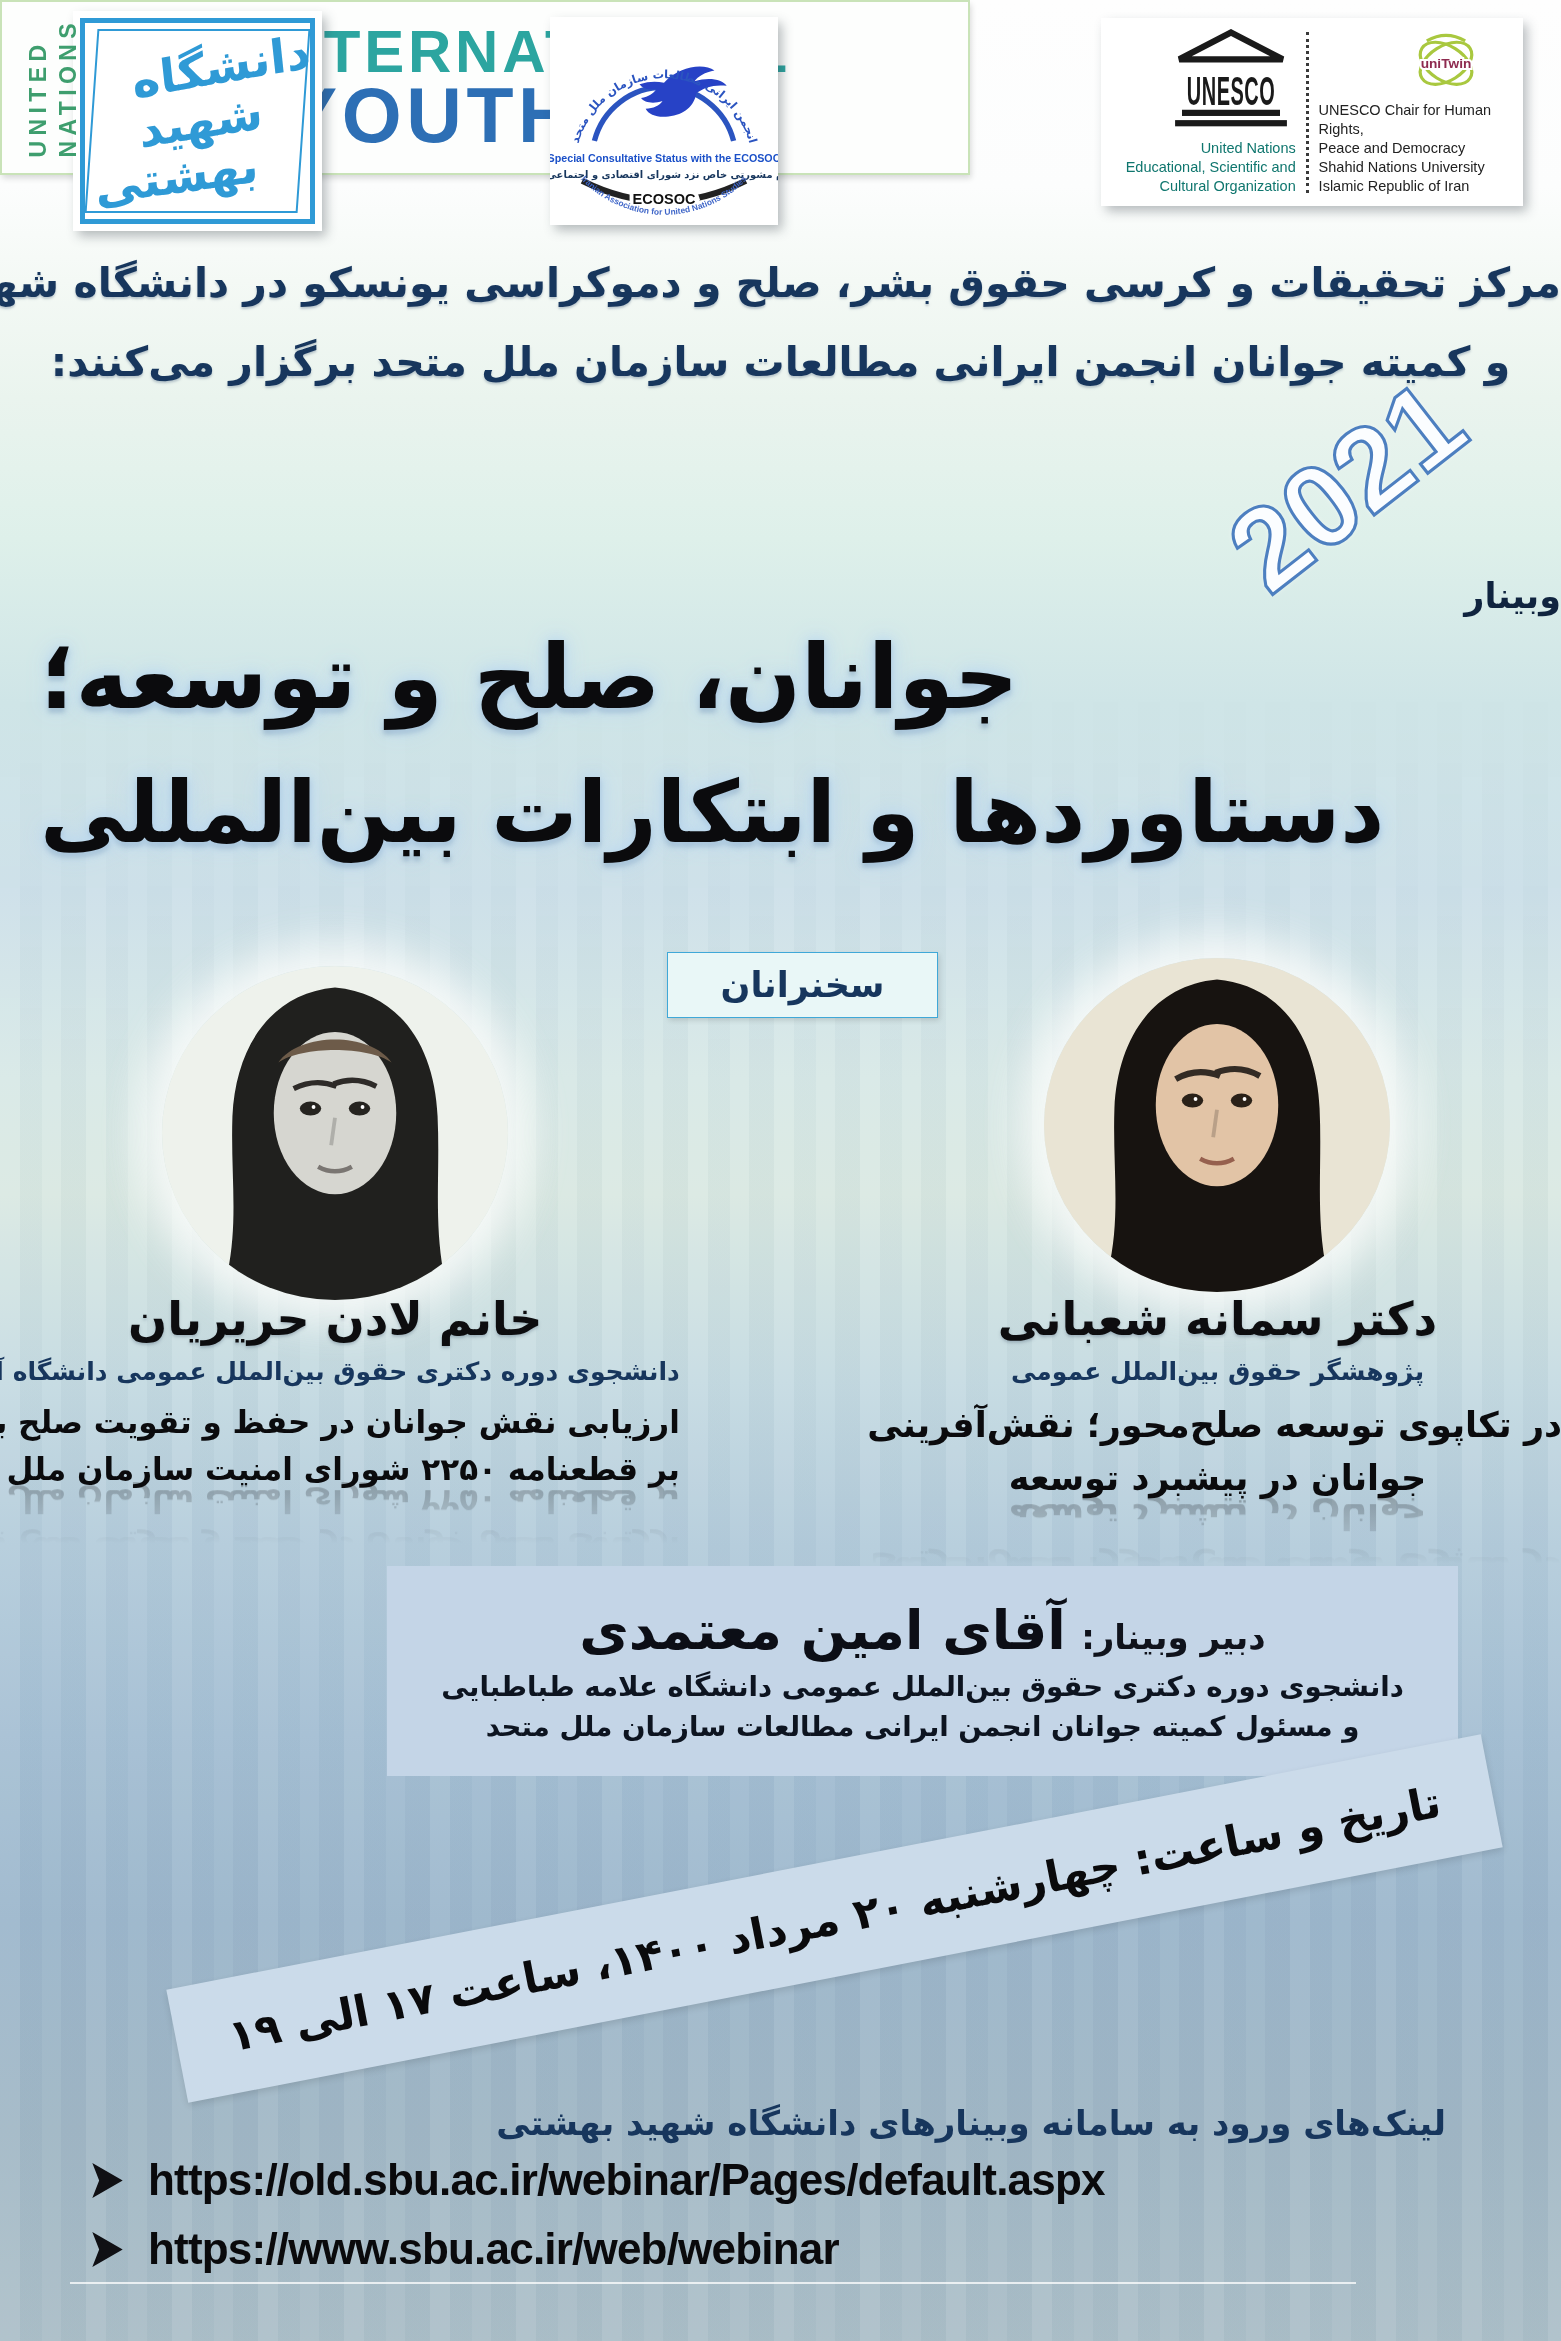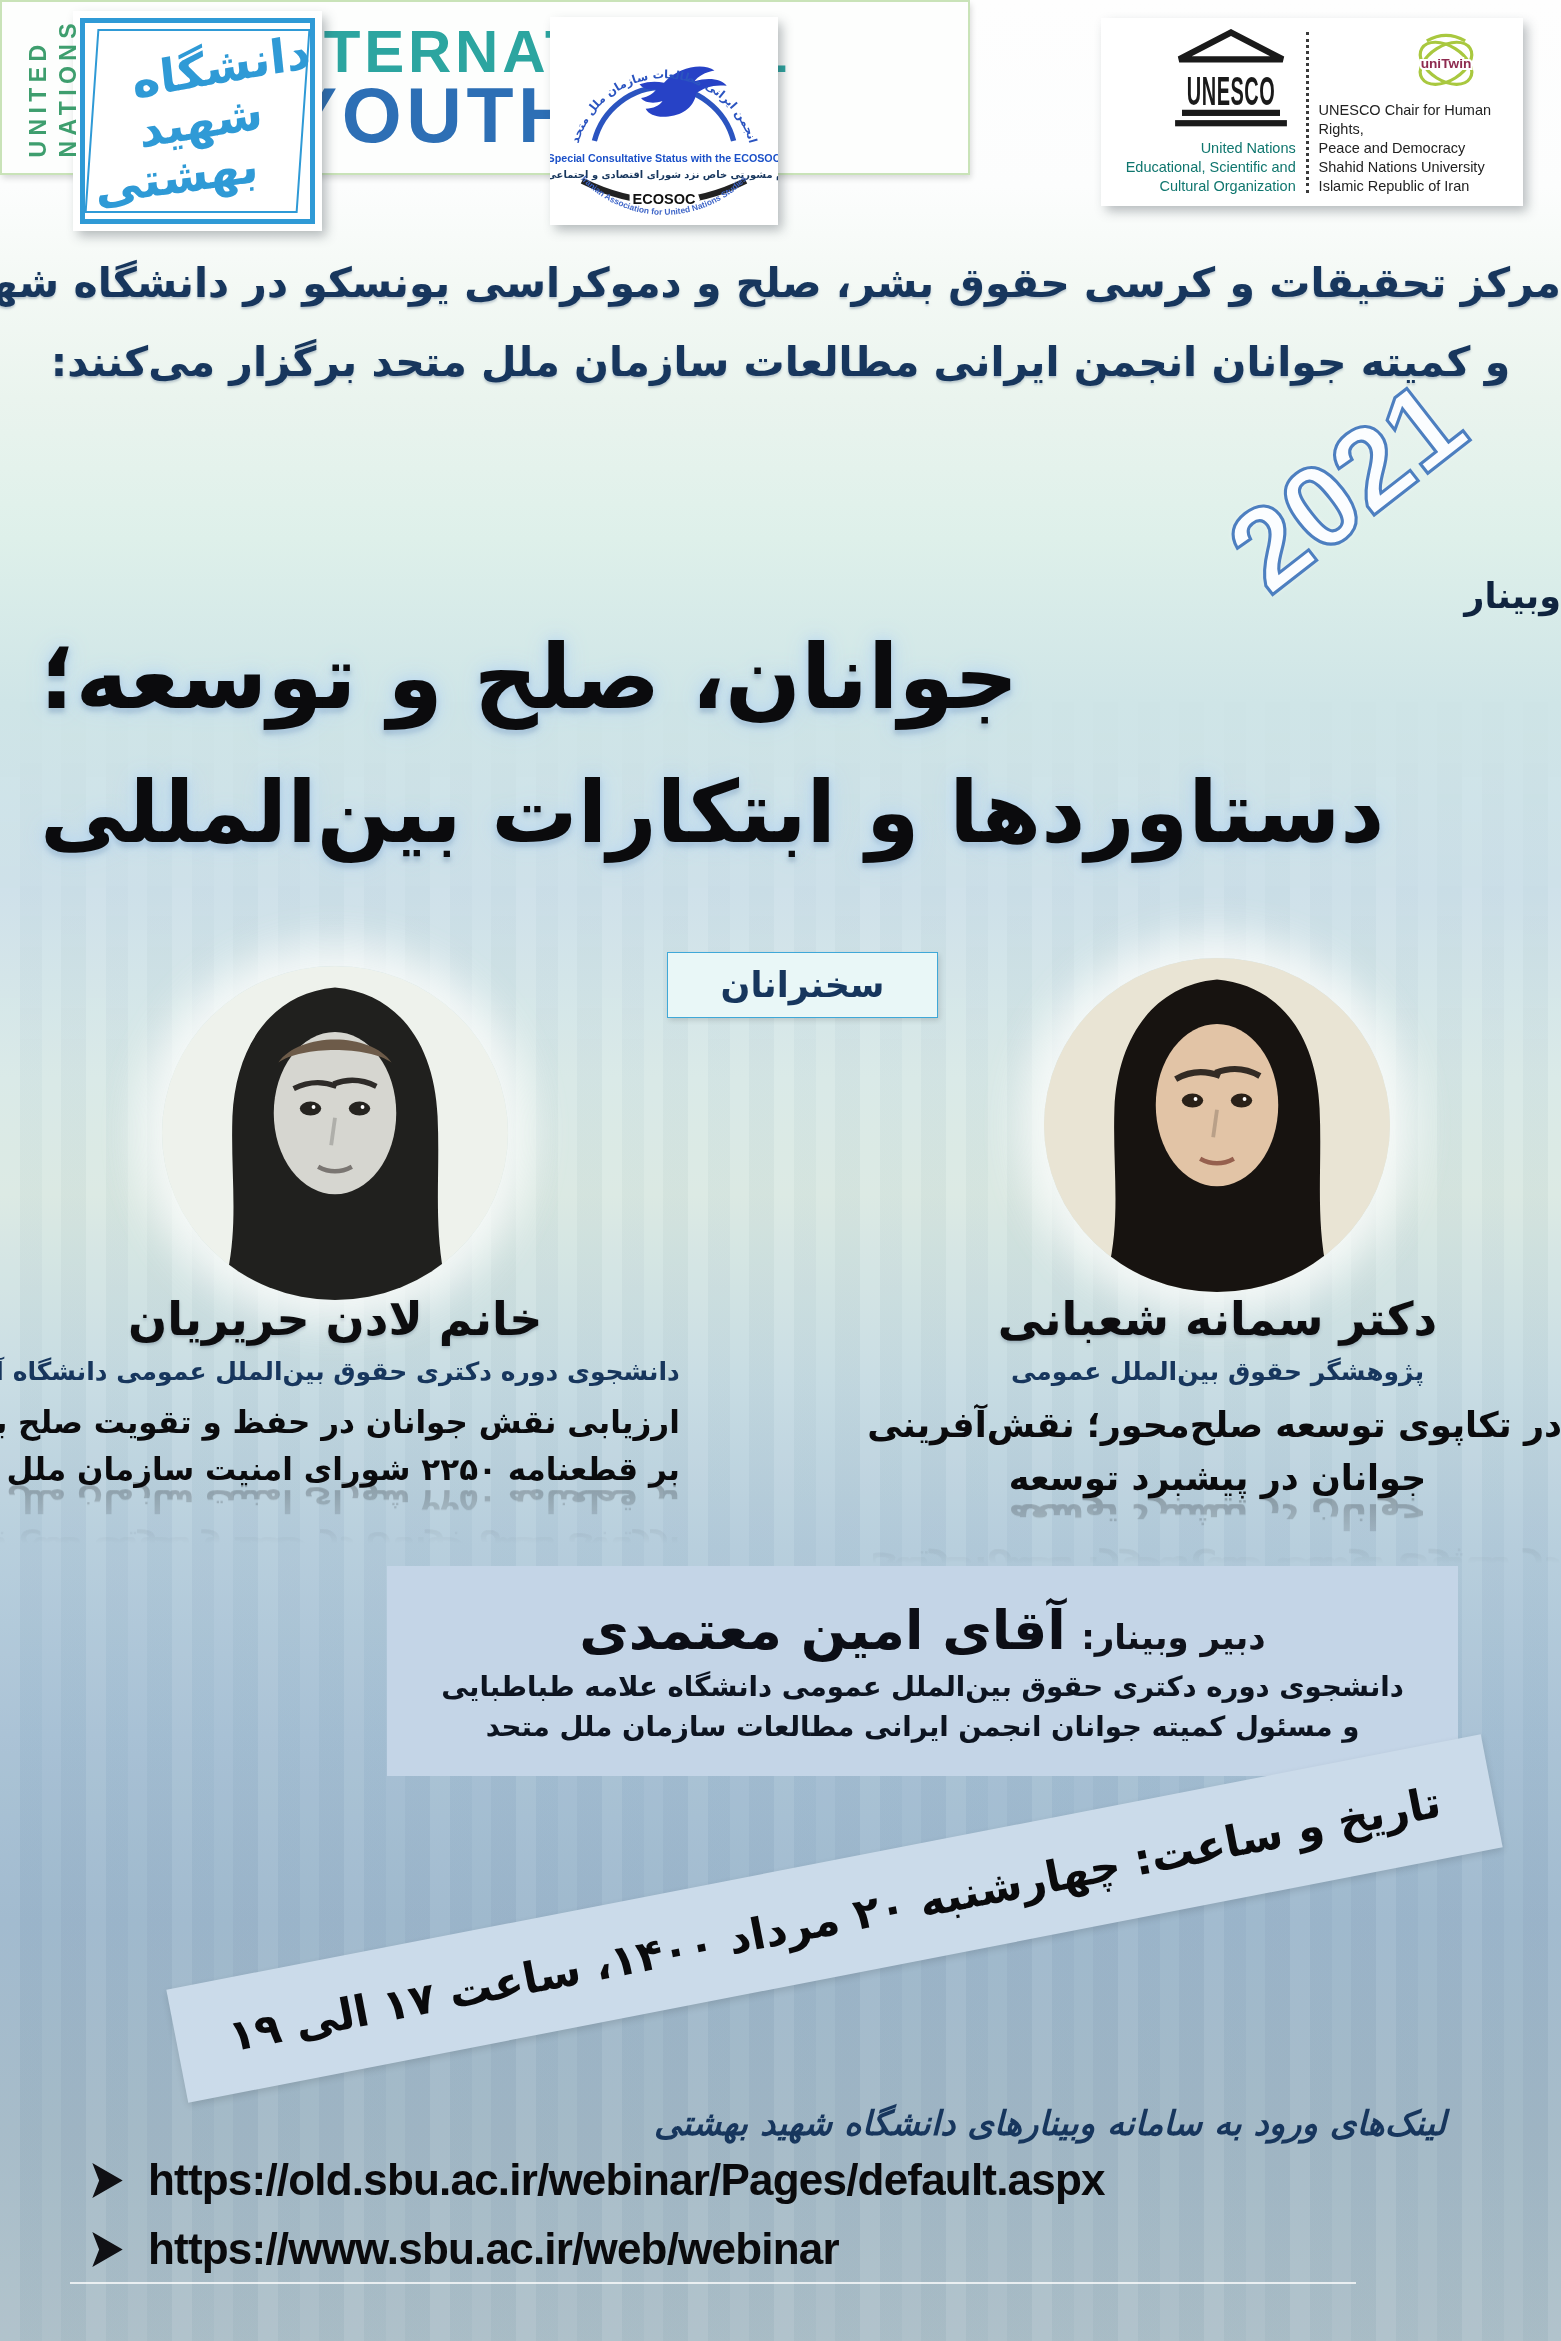--- a/index.html
+++ b/index.html
@@ -106,21 +106,21 @@
   .mod-label{font-weight:bold;font-size:34px;color:#10131c;}
   .mod-name{font-weight:bold;font-size:54px;color:#0c0e16;}
   .mod-line{font-weight:bold;font-size:27.6px;color:#0d1420;white-space:nowrap;}
 
   .ribbon{left:165px;top:1861px;width:1339px;height:115px;background:#cbdbea;
     transform:rotate(-11deg);display:flex;align-items:center;justify-content:center;
     direction:rtl;font-weight:bold;font-size:43px;color:#0a0a0c;white-space:nowrap;
     box-shadow:0 3.1px 7.7px rgba(0,0,0,.12);}
 
   .links-heading{right:115px;top:2103px;direction:rtl;font-weight:bold;font-size:34px;
-    color:#17365d;white-space:nowrap;font-style:italic;}
+    color:#17365d;white-space:nowrap;}
   .link-row{position:absolute;left:90px;display:flex;align-items:center;gap:23px;}
   .link-row1{top:2155px;}
   .link-row2{top:2224px;}
   .link-url{font-weight:bold;font-size:44px;letter-spacing:-0.8px;color:#0a0a0c;white-space:nowrap;}
   .divider-line{left:70px;top:2282px;width:1286px;height:1.5px;background:rgba(255,255,255,.75);}
 </style>
 </head>
 <body>
 
 <div class="poster">

